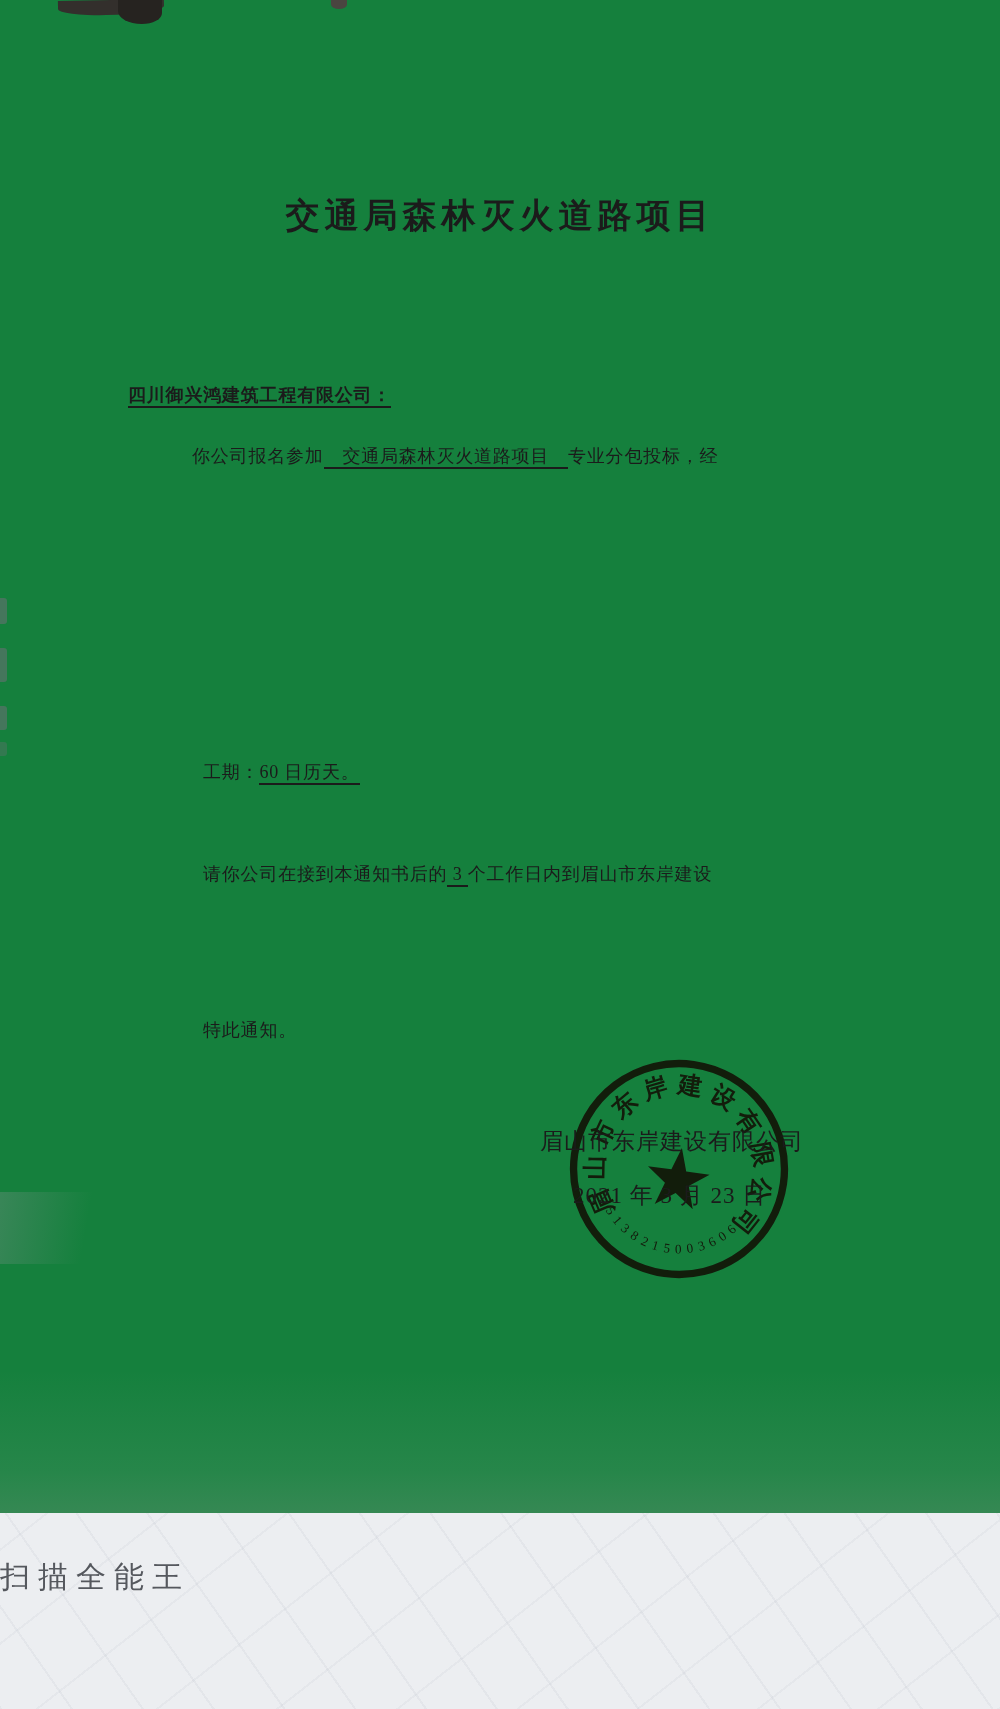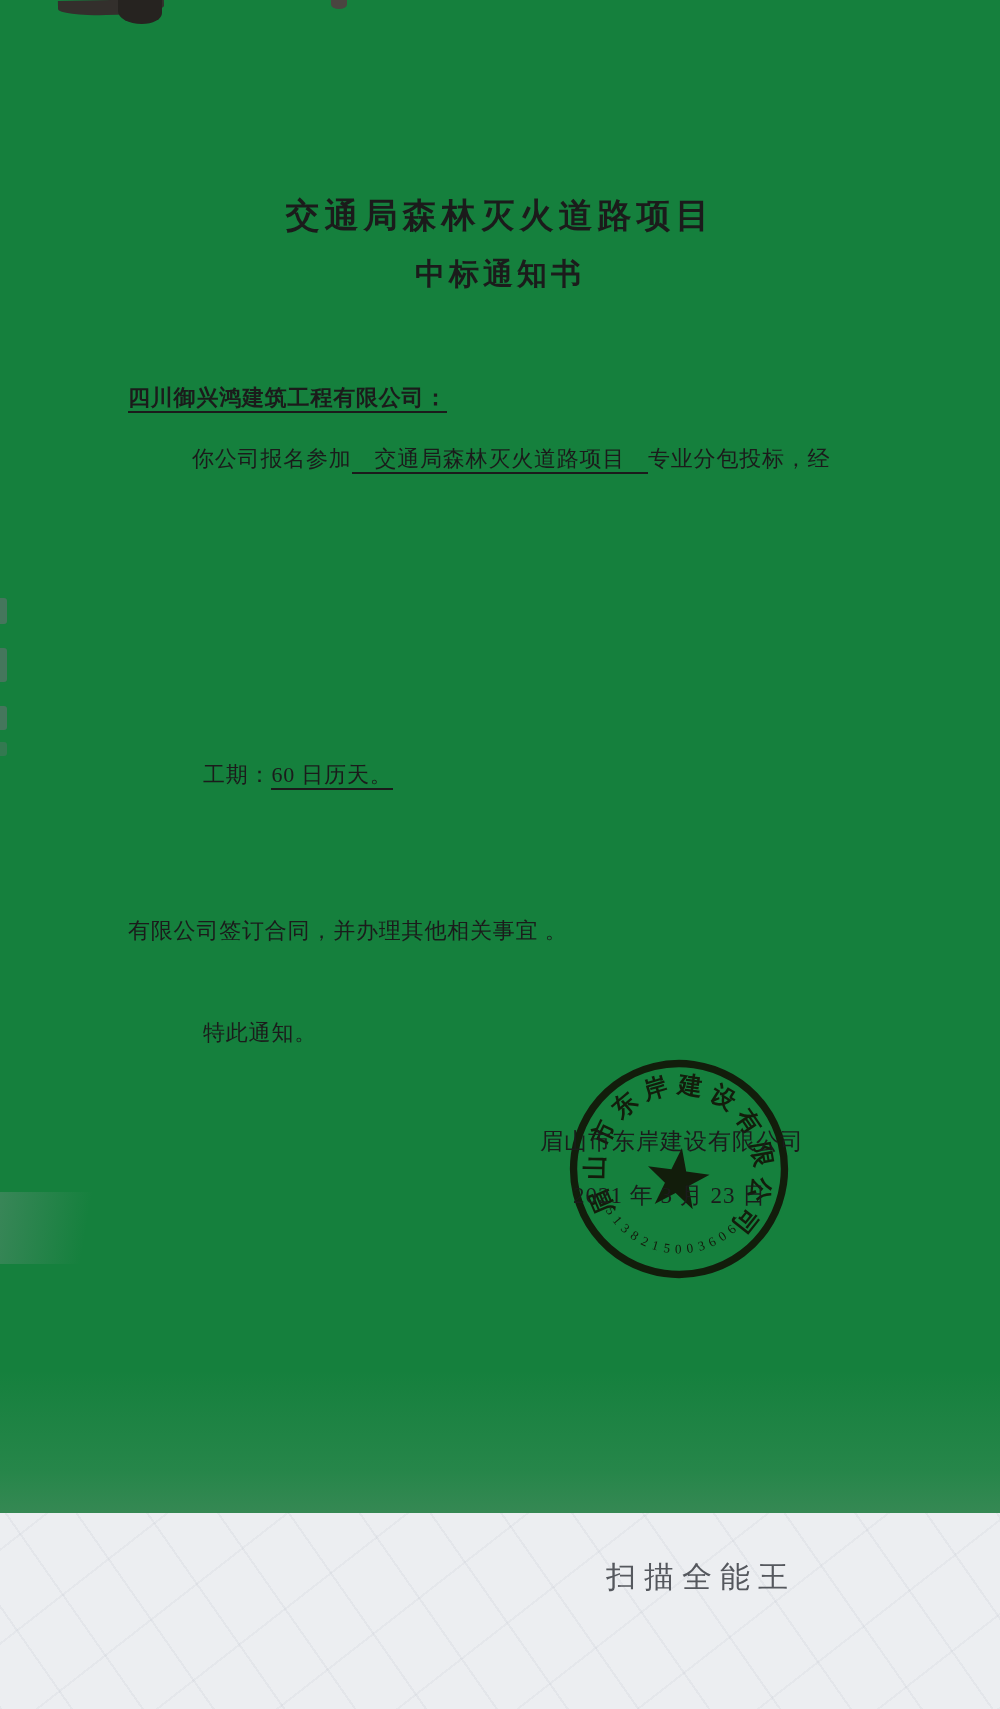--- a/index.html
+++ b/index.html
@@ -17,75 +17,76 @@
   .edge-mark { position:absolute; left:0; width:7px; background:rgba(110,110,118,.55); border-radius:0 3px 3px 0; }
   .em1 { top:598px; height:26px; }
   .em2 { top:648px; height:34px; }
   .em3 { top:706px; height:24px; }
   .em4 { top:742px; height:14px; background:rgba(110,110,118,.35); }
   .smudge { position:absolute; left:0; top:1192px; width:120px; height:72px;
     background:linear-gradient(100deg, rgba(150,150,158,.28), rgba(255,255,255,0) 70%); }
   .paper-shade { position:absolute; left:0; top:1370px; width:1000px; height:143px;
     background:linear-gradient(180deg, rgba(0,0,0,0) 0%, rgba(188,186,183,.10) 70%, rgba(168,166,163,.22) 100%); }
   
-  .line { position:absolute; white-space:nowrap; font-size:22px; letter-spacing:.8px;text-align:right; }
+  .line { position:absolute; white-space:nowrap; font-size:18px; letter-spacing:.8px;text-align:right; }
   .title-line { position:absolute; left:0; width:1000px; text-align:center; font-weight:700; white-space:nowrap; }
   .t1 { top:193px; font-size:34px; letter-spacing:5px; }
   .t2 { top:254px; font-size:30px; letter-spacing:4px; }
   .u { border-bottom:2px solid #1b1b1b; padding-bottom:1px; }
   .semibold { font-weight:600; }
   
   .seal { position:absolute; left:563px; top:1053px; width:232px; height:232px;
     transform:rotate(8deg); opacity:.92; mix-blend-mode:multiply; }
   .sign-line { position:absolute; white-space:nowrap; font-size:23px; letter-spacing:1px; }
   
   .footer {
     position:absolute; left:0; top:1513px; width:1000px; height:196px;
     background:
       repeating-linear-gradient(55deg, rgba(175,180,192,.14) 0 2px, rgba(0,0,0,0) 2px 58px),
       repeating-linear-gradient(-38deg, rgba(175,180,192,.12) 0 2px, rgba(0,0,0,0) 2px 74px),
       #eceef1;
   }
-  .watermark { position:absolute; left:0; top:44px; width:796px; text-align:right;
+  .watermark { position:absolute; left:0; top:44px; width:796px; text-align:left;
     font-family:"Liberation Sans","DejaVu Sans",sans-serif;
     font-size:30px; letter-spacing:8px; color:#55585e; }
 </style>
 </head>
 <body>
 
 <div class="page">
 
   <div class="scan-mark mark-a"></div>
   <div class="scan-mark mark-b"></div>
   <div class="scan-mark mark-c"></div>
   <div class="edge-mark em1"></div>
   <div class="edge-mark em2"></div>
   <div class="edge-mark em3"></div>
   <div class="edge-mark em4"></div>
   <div class="smudge"></div>
   <div class="paper-shade"></div>
 
   <div class="title-line t1">交通局森林灭火道路项目</div>
-  <div class="title-line t2">中标通知书</div>
 
   <div class="line semibold" style="left:128px; top:383px;">
     <span class="u">四川御兴鸿建筑工程有限公司：</span>
   </div>
 
   <div class="line" style="left:192px; top:444px;">
     <span>你公司报名参加</span><span class="u">　交通局森林灭火道路项目　</span><span>专业分包投标，经</span>
   </div>
 
 
 
   <div class="line" style="left:203px; top:760px;">
     <span>工期：</span><span class="u">60 日历天。</span>
   </div>
 
-  <div class="line" style="left:128px; top:916px;">有限公司签订合同，并办理其他相关事宜 。</div>
+  <div class="line" style="left:203px; top:862px;">
+    <span>请你公司在接到本通知书后的</span><span class="u"> 3 </span><span>个工作日内到眉山市东岸建设</span>
+  </div>
 
   <div class="line" style="left:203px; top:1018px;">特此通知。</div>
 
   <svg class="seal" viewBox="0 0 220 220">
     <circle cx="110" cy="110" r="100" fill="none" stroke="#d0281c" stroke-width="7"></circle>
     <path id="sealArcTop" d="M 59.1,160.9 A 72,72 0 1 1 160.9,160.9" fill="none"></path>
     <path id="sealArcBottom" d="M 40.7,150 A 80,80 0 0 0 179.3,150" fill="none"></path>
     <text font-size="23" fill="#d0281c" font-weight="700">
       <textPath href="#sealArcTop" startOffset="6" textLength="326" lengthAdjust="spacing">眉山市东岸建设有限公司</textPath>
     </text>

